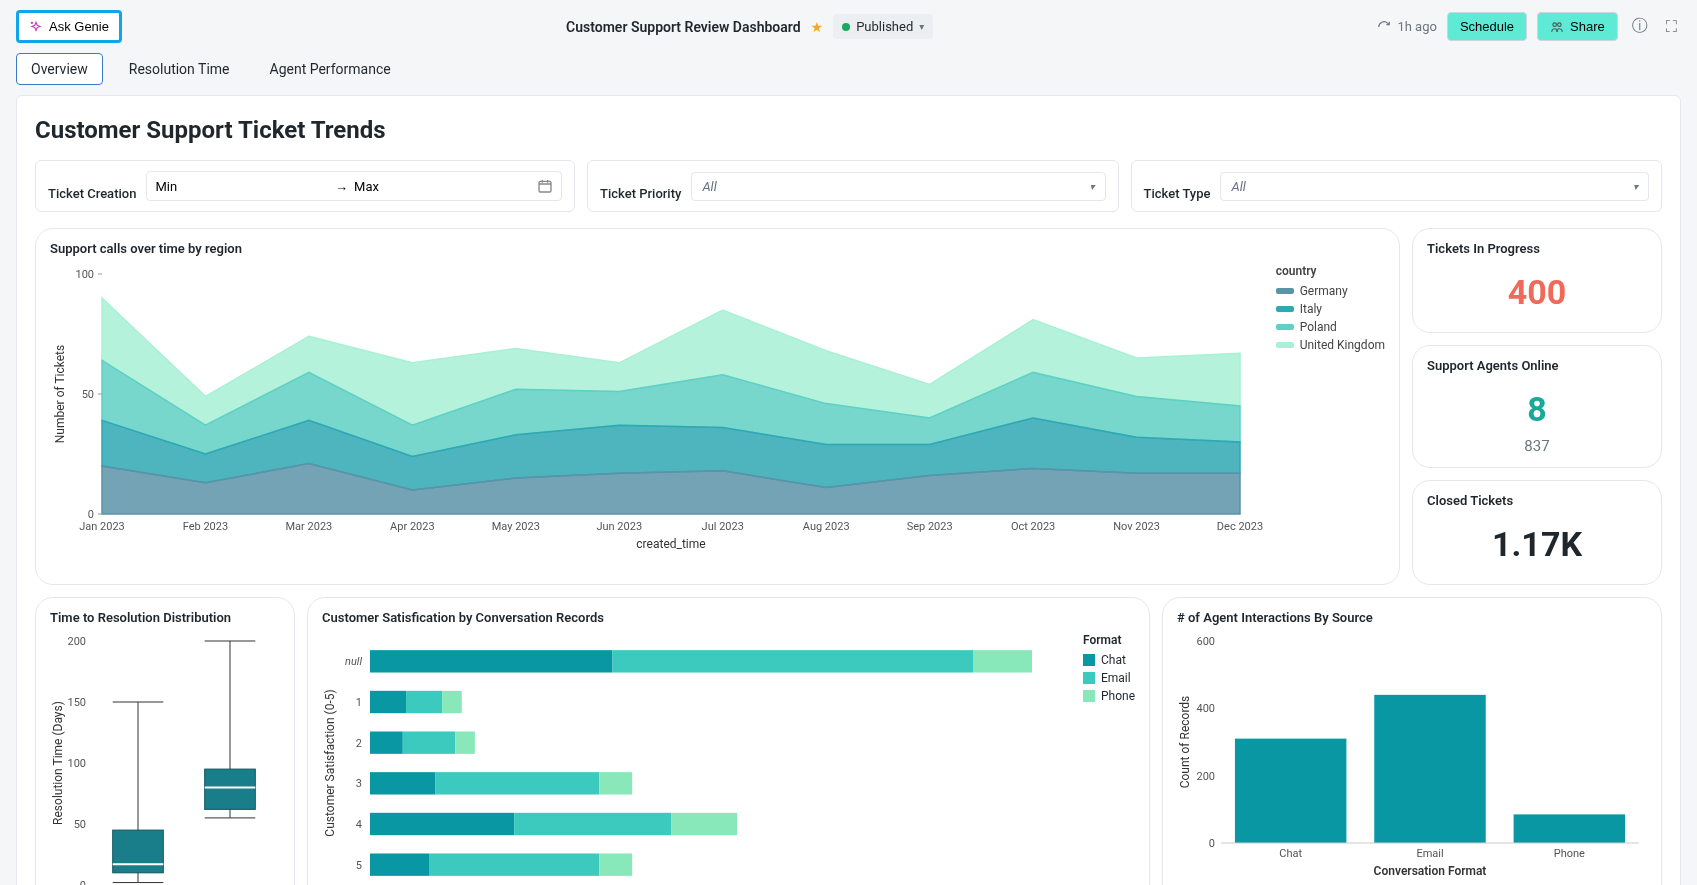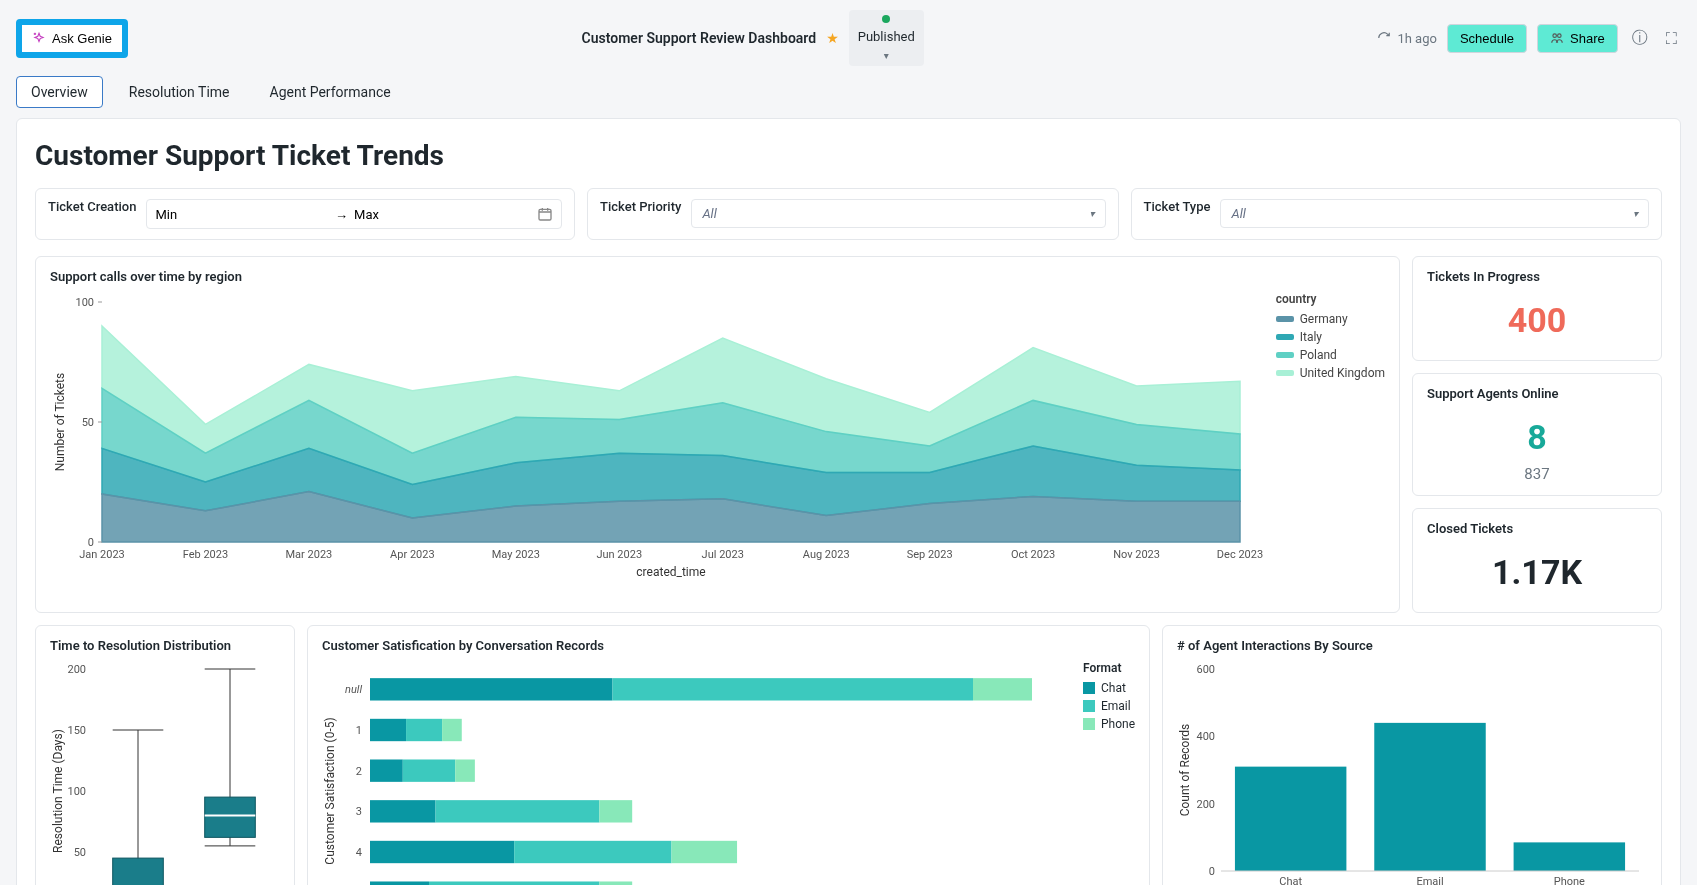--- a/index.html
+++ b/index.html
@@ -1,42 +1,42 @@
 <!DOCTYPE html>
 <html><head>
 <meta charset="utf-8">
 <style>
 * { box-sizing: border-box; margin: 0; padding: 0; }
 body { font-family: -apple-system, BlinkMacSystemFont, "Segoe UI", Roboto, Helvetica, Arial, sans-serif; background: #f5f6f8; color: #1f272d; font-size: 13px; width: 1697px; }
 .topbar { display: flex; align-items: center; padding: 10px 16px; background: #f5f6f8; }
-.ask-genie { display: inline-flex; align-items: center; gap: 6px; border: 6px solid #0ea5e9; background: #fff; border-radius: 4px; padding: 6px 10px; font-size: 13px; cursor: pointer; }
+.ask-genie { display: inline-flex; align-items: center; gap: 6px; border: 3px solid #0ea5e9; background: #fff; border-radius: 4px; padding: 6px 10px; font-size: 13px; cursor: pointer; }
 .ask-genie-icon { width: 14px; height: 14px; }
 .top-mid { flex: 1; display: flex; align-items: center; justify-content: center; gap: 10px; }
 .dash-title { font-weight: 600; font-size: 14px; }
 .star { color: #f5a623; font-size: 14px; }
-.pub { display: inline-flex; align-items: center; gap: 6px; background: #eceef1; border-radius: 4px; padding: 5px 9px; font-size: 13px; cursor: pointer; flex-direction: column; }
+.pub { display: inline-flex; align-items: center; gap: 6px; background: #eceef1; border-radius: 4px; padding: 5px 9px; font-size: 13px; cursor: pointer; }
 .dot-green { width: 8px; height: 8px; border-radius: 50%; background: #1ba75e; }
 .chev { font-size: 10px; color: #6b7680; }
 .top-right { display: flex; align-items: center; gap: 10px; }
 .refresh { display: inline-flex; align-items: center; gap: 6px; color: #6b7680; font-size: 13px; cursor: pointer; }
 .btn { border: 1px solid #d0d5dd; background: #5eead4; border-radius: 4px; padding: 6px 12px; font-size: 13px; cursor: pointer; display: inline-flex; align-items: center; gap: 6px; }
 .info-ic, .expand-ic { color: #6b7680; font-size: 16px; cursor: pointer; padding: 0 4px; }
 .tabs { display: flex; gap: 12px; padding: 0 16px 10px; align-items: center; }
 .tab { padding: 7px 14px; border-radius: 4px; font-size: 14px; cursor: pointer; color: #1f272d; }
 .tab.active { border: 1px solid #3a7ac7; color: #1f272d; background: #fff; }
 .main { background: #fff; margin: 0 16px; border: 1px solid #e4e7eb; border-radius: 6px; }
-.page-title { font-size: 28px; font-weight: 700; padding: 20px 18px 16px; }
+.page-title { font-size: 24px; font-weight: 700; padding: 20px 18px 16px; }
 .filters { display: flex; gap: 12px; padding: 0 18px 16px; }
-.filter { border: 1px solid #e4e7eb; border-radius: 6px; padding: 10px 12px; display: flex; align-items: flex-start; gap: 10px; flex: 1; }
+.filter { border: 1px solid #e4e7eb; border-radius: 6px; padding: 10px 12px; display: flex; align-items: flex-end; gap: 10px; flex: 1; }
 .filter-label { font-size: 13px; color: #1f272d; font-weight: 500; }
 .filter-range { flex: 1; display: flex; align-items: center; justify-content: space-between; border: 1px solid #e4e7eb; border-radius: 4px; padding: 6px 8px; color: #000000; gap: 16px; }
 .filter-range .max { display: inline-flex; align-items: center; gap: 6px; }
 .filter-sel { flex: 1; display: flex; align-items: center; justify-content: space-between; border: 1px solid #e4e7eb; border-radius: 4px; padding: 6px 10px; color: #667085; font-style: italic; }
 .charts { display: grid; grid-template-columns: 1fr 250px; gap: 12px; padding: 0 18px 12px; }
-.panel { border: 1px solid #e4e7eb; border-radius: 6px; padding: 12px 14px; background: #fff; }
+.panel { border: 1px solid #e4e7eb; border-radius: 18px; padding: 12px 14px; background: #fff; }
 .panel-title { font-size: 13px; font-weight: 600; margin-bottom: 8px; color: #1f272d; }
 .kpi-stack { display: flex; flex-direction: column; gap: 12px; }
 .kpi-val { font-size: 34px; font-weight: 700; text-align: center; padding: 8px 0; }
 .kpi-red { color: #ef6a5a; }
 .kpi-green { color: #18a999; }
 .kpi-sub { font-size: 15px; color: #6b7680; text-align: center; }
 .area-wrap { display:flex; gap:10px;}
 .area-svg { flex:1; }
 .legend-country { font-size: 12px; color:#444; }
 .legend-country .legend-item { display:flex; align-items:center; gap:6px; margin-bottom:4px; }

